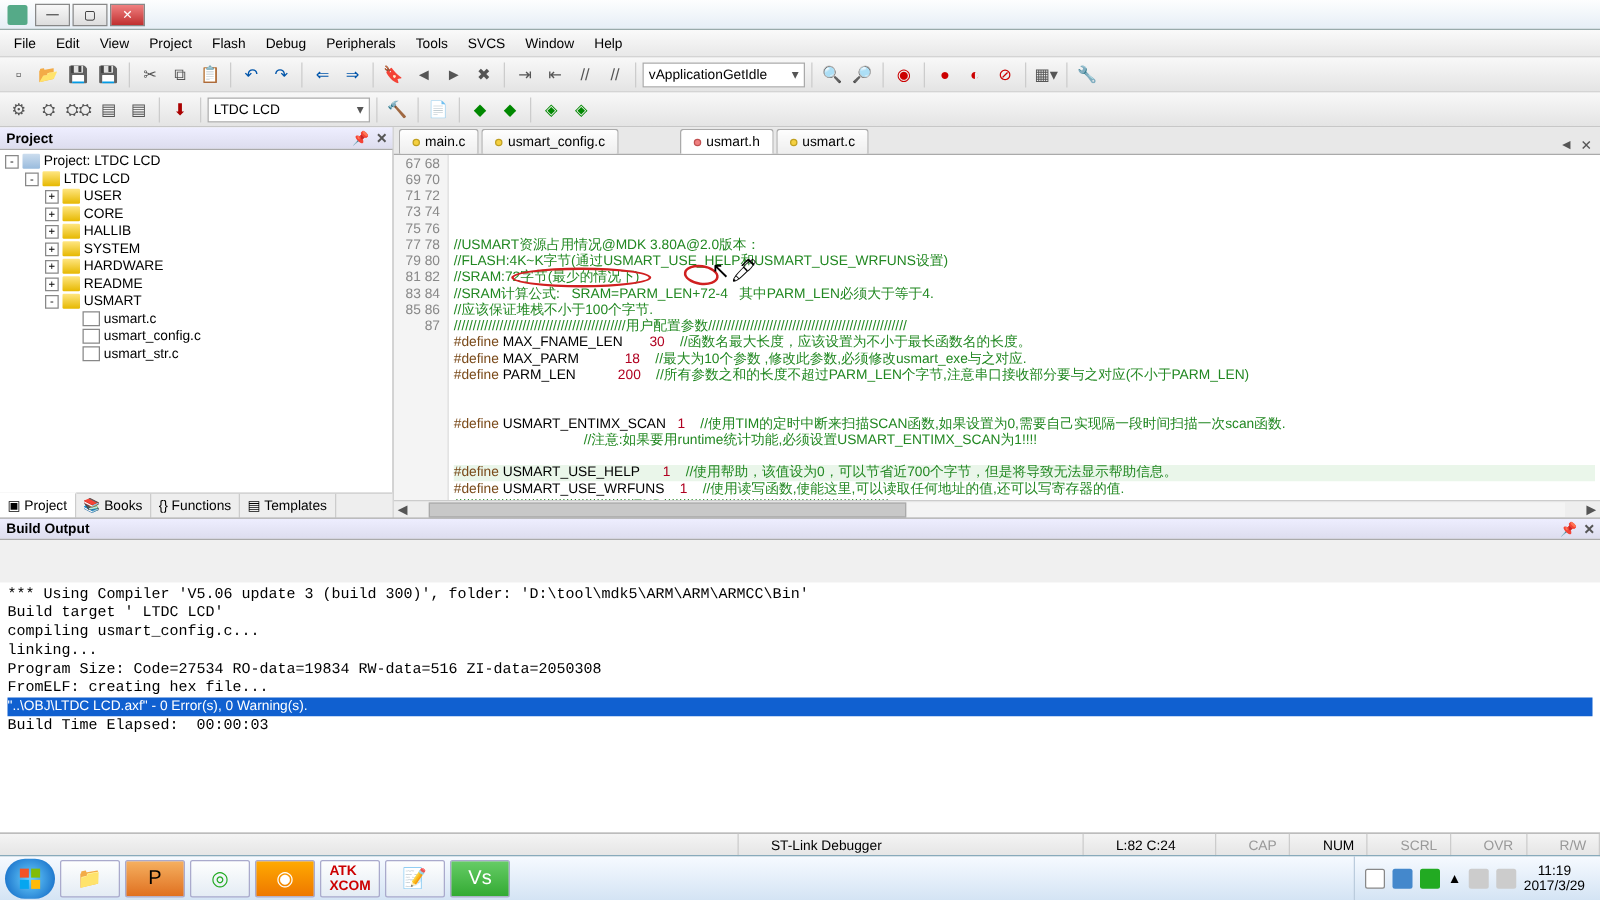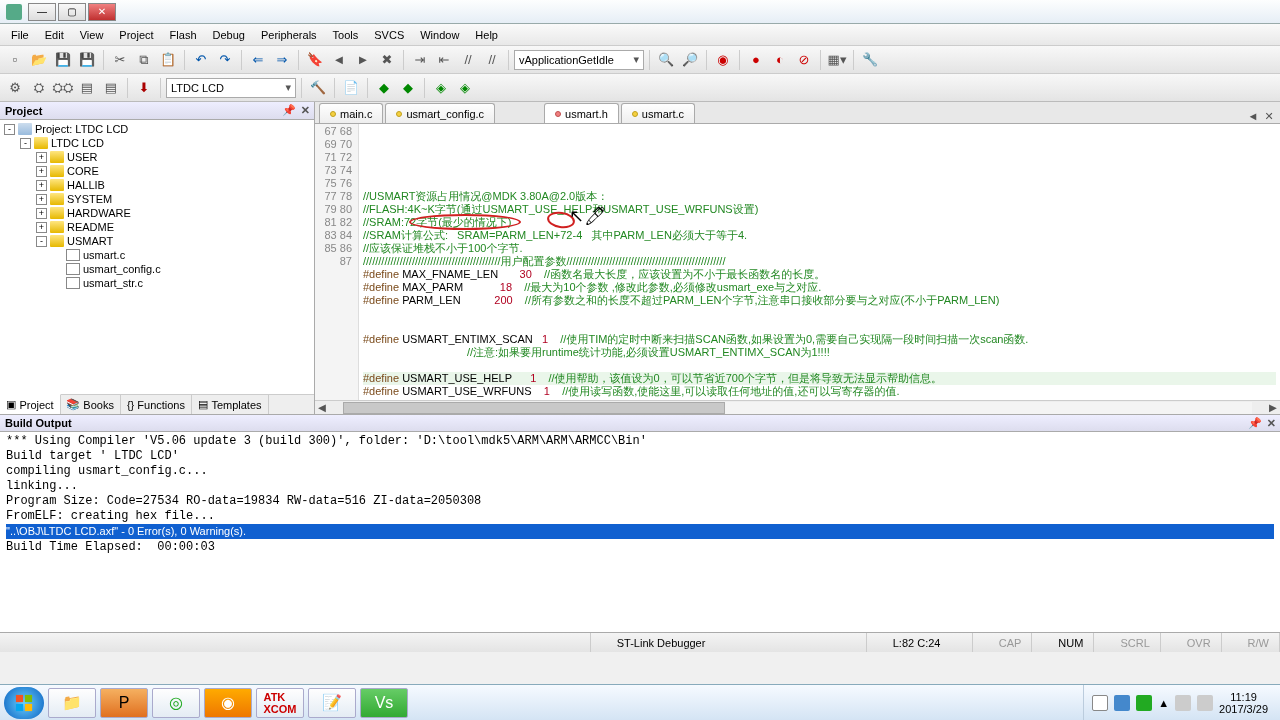--- a/index.html
+++ b/index.html
@@ -59,21 +59,21 @@
 .oval1 { position:absolute; border:2px solid #d02020; border-radius:50%; width:112px; height:16px; left:50px; top:90px; pointer-events:none; }
 .oval2 { position:absolute; border:2px solid #d02020; border-radius:50%; width:28px; height:16px; left:188px; top:88px; pointer-events:none; transform:rotate(8deg); }
 .cursor-draw { position:absolute; left:210px; top:86px; font-size:18px; pointer-events:none; }
 .hsbar { height:14px; background:#eee; display:flex; align-items:center; border-top:1px solid #ccc; }
 .hs-track { flex:1; height:12px; background:#f4f4f4; position:relative; margin:0 14px; }
 .hs-thumb { position:absolute; height:12px; background:#c8c8c8; border:1px solid #aaa; }
 
 .build-title { height:18px; background: linear-gradient(#eef,#dde); border-top:1px solid #aaa; border-bottom:1px solid #aaa; display:flex; align-items:center; padding:0 5px; font-weight:bold; position:relative; }
 .build-title .pin { position:absolute; right:18px; cursor:pointer; color:#555; }
 .build-title .x { position:absolute; right:4px; cursor:pointer; color:#555; }
-.build-body { height:200px; background:#fff; overflow:auto; font-family:"Consolas","Courier New",monospace; font-size:12px; padding:2px 6px; line-height:15px; white-space:pre; }
+.build-body { height:200px; background:#fff; overflow:auto; font-family:"Consolas","Courier New",monospace; font-size:12px; padding:2px 6px; line-height:15px; white-space:pre;margin-top:34px; }
 .build-sel { background:#1060d0; color:#fff; display:inline-block; width:100%; }
 
 .statusbar { height:20px; background:linear-gradient(#f4f4f4,#e4e4e4); border-top:1px solid #aaa; display:flex; align-items:center; font-size:11px;gap:16px; }
 .sb-cell { padding:0 10px; border-right:1px solid #ccc; height:100%; display:flex; align-items:center; }
 .sb-flex { flex:1; }
 .sb-dim { color:#999; }
 
 .taskbar { position:absolute; bottom:0; left:0; right:0; height:36px; background:linear-gradient(#f6faff,#d4e4f4); border-top:1px solid #8ab; display:flex; align-items:center; padding:0 4px; gap:4px; }
 .start { width:40px; height:32px; border-radius:16px; background:radial-gradient(circle,#6ad0ff,#0a60c0); display:flex; align-items:center; justify-content:center; }
 .start-flag { width:18px; height:18px; }

